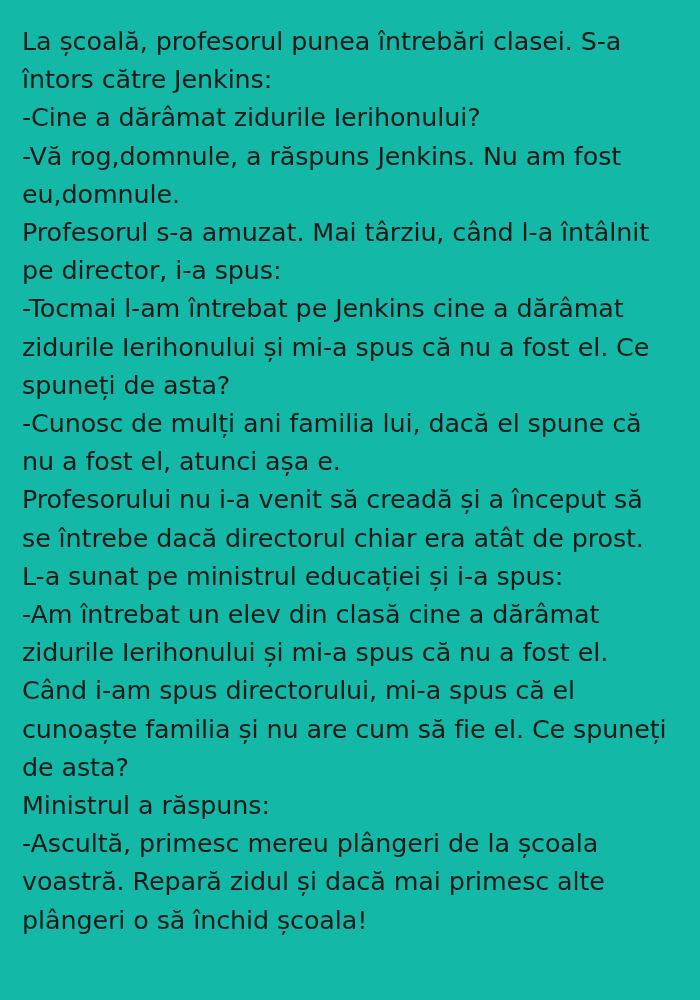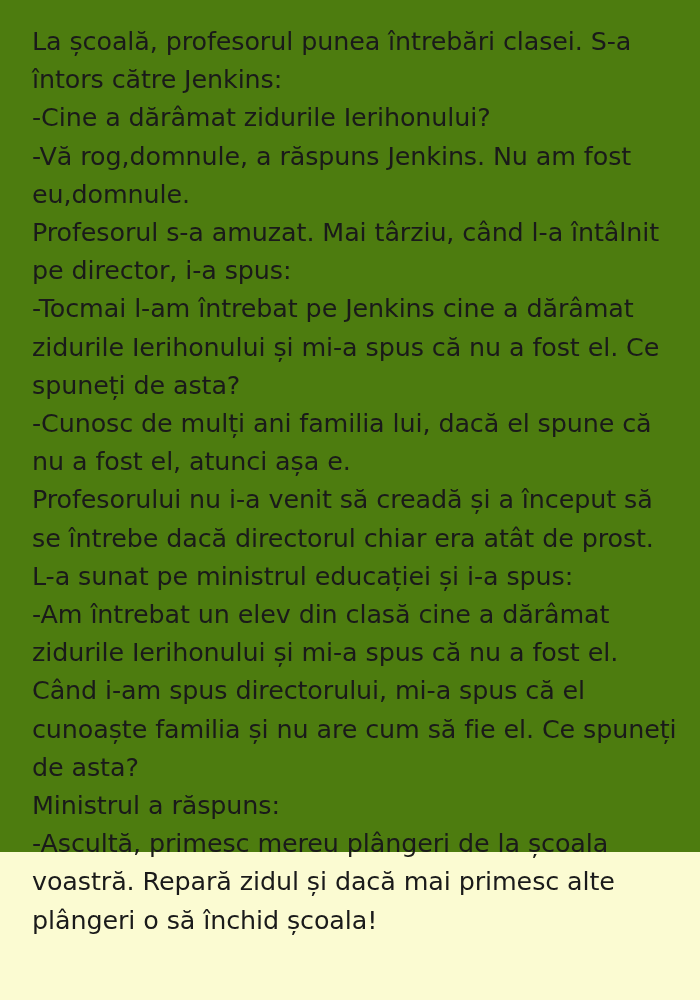--- a/index.html
+++ b/index.html
@@ -9,23 +9,23 @@
   body {
     width: 700px;
     height: 1000px;
     background: #fbfbd2;
     font-family: "DejaVu Sans", sans-serif;
     overflow: hidden;
   }
   .page {
     box-sizing: border-box;
     width: 700px;
-    height: 852px;
-    background: #4d7c0f;
-    padding: 22px 22px 10px 32px;
+    height: 1000px;
+    background: #14b8a6;
+    padding: 22px 22px 10px 22px;
   }
   .joke-text {
     color: #1a1a1a;
     font-family: "DejaVu Sans", sans-serif;
     font-size: 25.4px;
     line-height: 38.2px;
     font-weight: 400;
     letter-spacing: -0.1px;
     white-space: pre-wrap;
     word-wrap: break-word;

